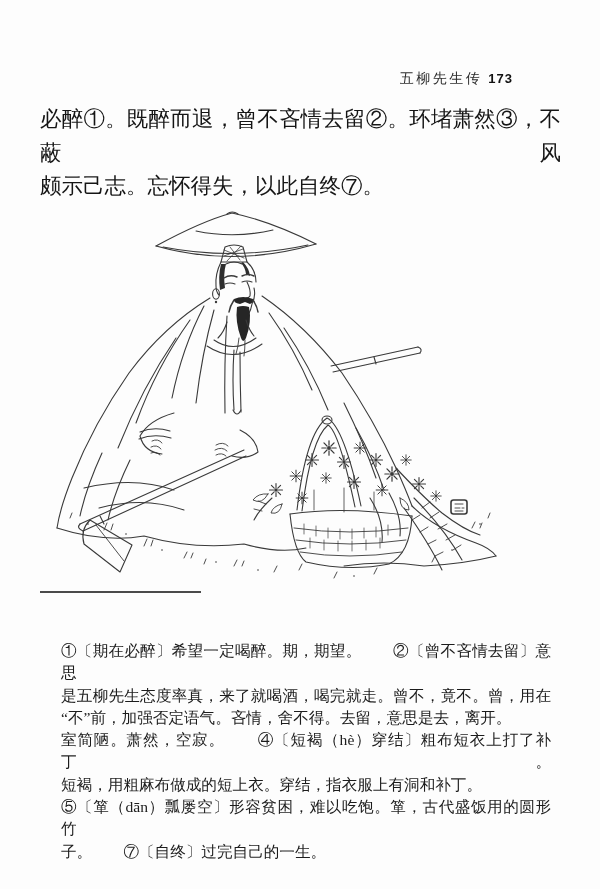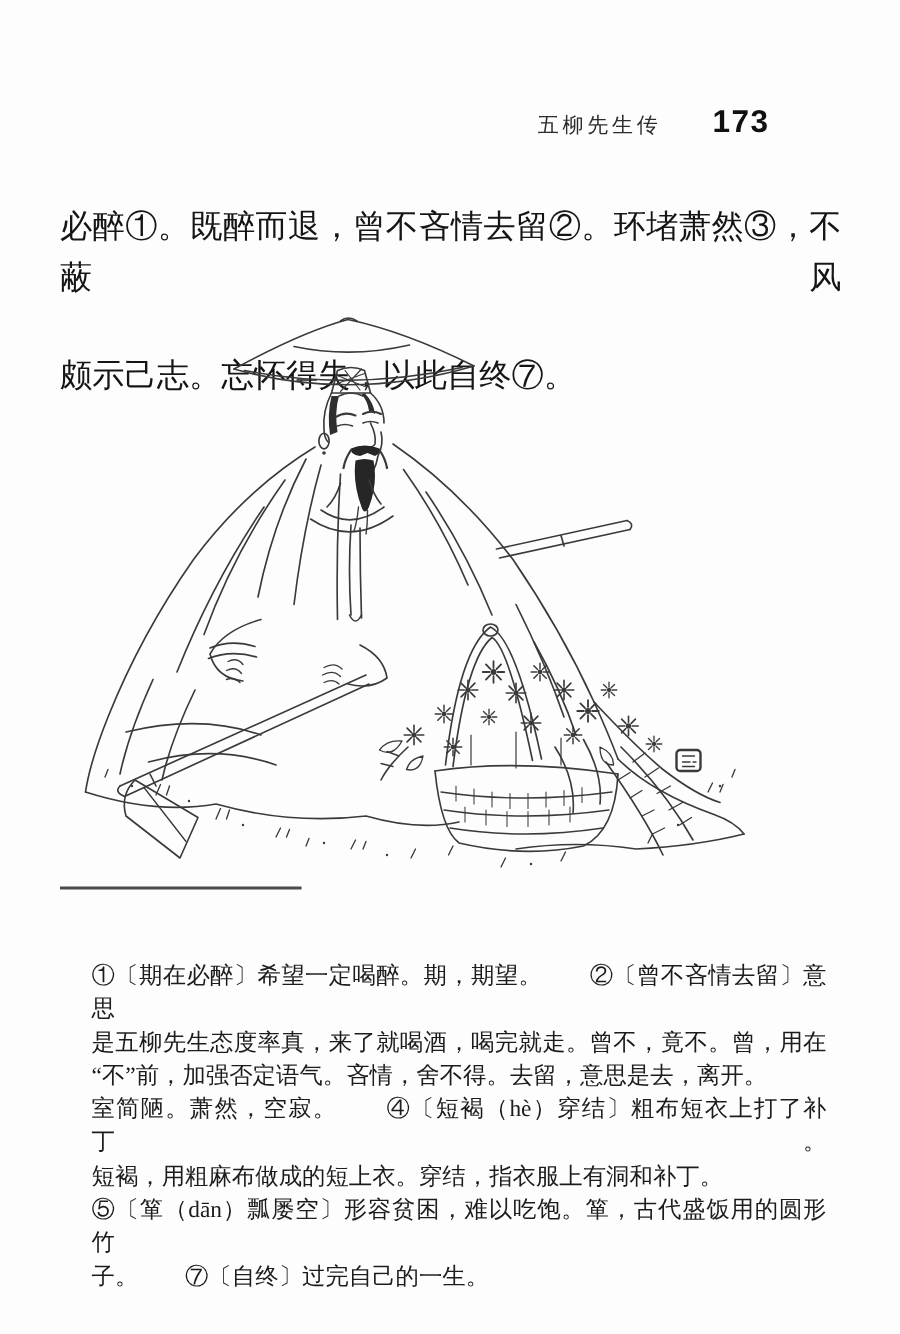--- a/index.html
+++ b/index.html
@@ -5,33 +5,33 @@
   html,body{margin:0;padding:0;}
   body{
     width:600px;height:889px;position:relative;overflow:hidden;
     background:#fdfdfd;color:#1e1e1e;
     font-family:"Liberation Serif","DejaVu Serif",serif;
   }
   .page{position:absolute;inset:0;}
   
   .header{
     position:absolute;top:70px;right:87px;
-    display:flex;align-items:baseline;gap:34px;
+    display:flex;align-items:baseline;gap:6px;
   }
   .running-title{font-size:14px;letter-spacing:2.5px;color:#2c2c2c;}
   .page-number{
     font-family:"Liberation Sans","DejaVu Sans",sans-serif;
-    font-weight:700;font-size:21px;color:#111;letter-spacing:1px;
+    font-weight:700;font-size:13px;color:#111;letter-spacing:1px;
   }
   
   .main-text{
     position:absolute;left:40px;top:103px;width:521px;
     font-size:21.5px;line-height:33.5px;color:#151515;
   }
-  .main-text .line{text-align:justify;margin-top:32px;}
+  .main-text .line{text-align:justify;}
   .main-text .line.flush{text-align-last:justify;}
   
   .illustration{position:absolute;left:44px;top:198px;width:470px;height:385px;}
   .illustration svg{width:100%;height:100%;display:block;}
   
   .divider{position:absolute;left:40px;top:591px;width:161px;height:2px;background:#4b4b4b;}
   
   .footnotes{
     position:absolute;left:61px;top:640px;width:490px;
     font-size:15.6px;line-height:22.3px;color:#1c1c1c;

